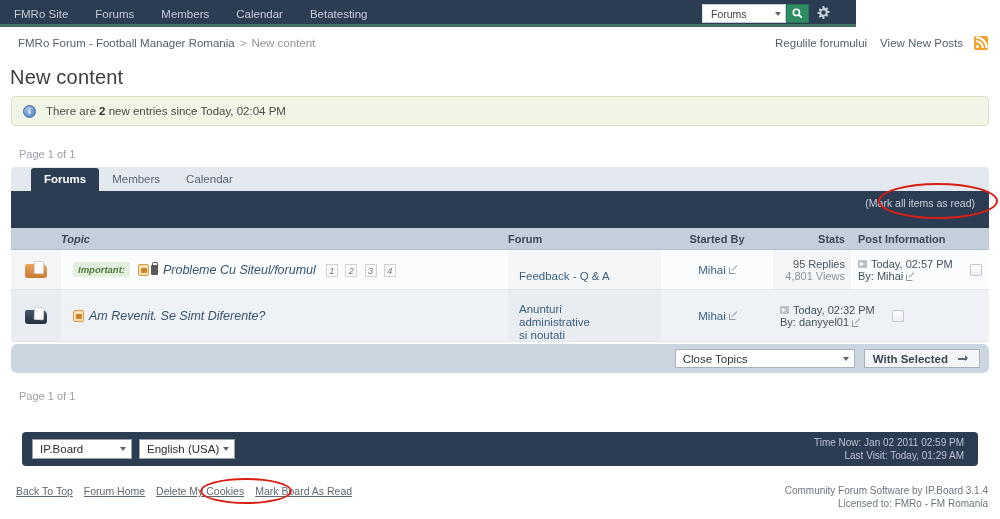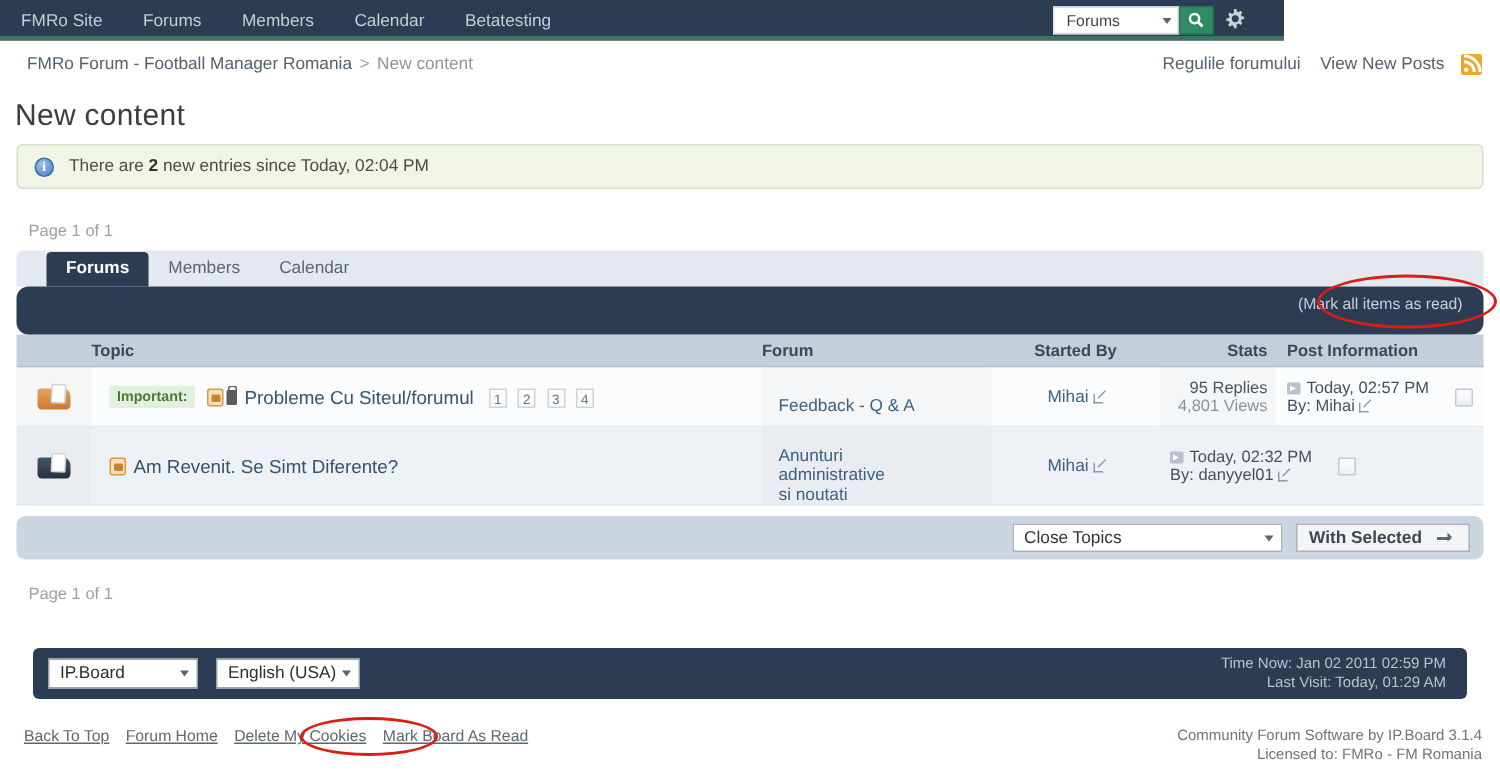--- a/index.html
+++ b/index.html
@@ -102,34 +102,34 @@
     color: #5b6673; cursor: pointer;
   }
   .tab.active {
     background: #2c3c52; color: #ffffff; font-weight: bold;
     border-top-left-radius: 3px; border-top-right-radius: 3px;
   }
 
   
   .tablewrap { position: absolute; left: 11px; top: 191px; width: 978px; }
   .darkbar {
-    height: 32px; background: #2c3c52; position: relative; border-radius: 8px;
+    height: 37px; background: #2c3c52; position: relative;
   }
   .markall {
     position: absolute; right: 14px; top: 6px;
     color: #c7d0da; font-size: 10.5px; cursor: pointer;
   }
   .thead {
     height: 22px; background: #c4cfdb;
     display: flex; align-items: center;
     font-size: 11px; font-weight: bold; color: #3c4856;
     border-bottom: 1px solid #b3c0ce;
   }
   .col-ic { width: 50px; }
-  .col-topic { width: 447px; }
+  .col-topic { width: 447px; font-style: italic; }
   .col-forum { width: 153px; }
   .col-starter { width: 112px; text-align: center; }
   .col-stats { width: 78px; text-align: right; padding-right: 6px; }
   .col-post { width: 112px; padding-left: 7px; }
   .col-chk { width: 26px; }
 
   .trow { display: flex; align-items: stretch; border-bottom: 1px solid #e2e7ec; }
   .trow.r1 { background: #fbfcfd; height: 40px; }
   .trow.r2 { background: #eef1f5; height: 52px; }
 
@@ -238,21 +238,21 @@
   .darkfoot {
     position: absolute; left: 22px; top: 432px; width: 956px; height: 34px;
     background: #2c3c52; border-radius: 4px;
     display: flex; align-items: center; padding: 0 14px 0 10px;
   }
   .fsel {
     height: 20px; background: #fff; border: 1px solid #9aa3ac;
     font-size: 11.5px; color: #2e2e2e; display: flex; align-items: center;
     justify-content: space-between; padding: 0 5px 0 7px; cursor: pointer;
   }
-  .fsel.w1 { width: 100px; margin-right: 12px; }
+  .fsel.w1 { width: 100px; margin-right: 7px; }
   .fsel.w2 { width: 96px; }
   .foot-times { margin-left: auto; text-align: right; }
   .foot-times div { font-size: 10px; color: #b9c3ce; line-height: 13px; }
 
   
   .botlinks { position: absolute; left: 16px; top: 485px; display: flex; }
   .botlink {
     font-size: 10.5px; color: #5d6871; text-decoration: underline;
     margin-right: 11px; cursor: pointer; white-space: nowrap;
   }

